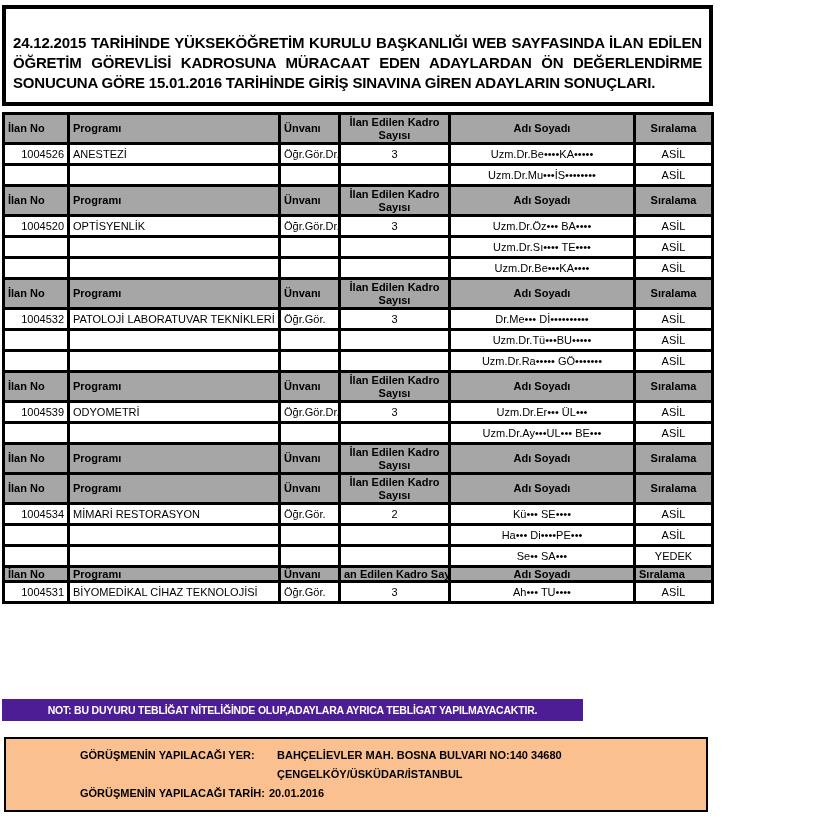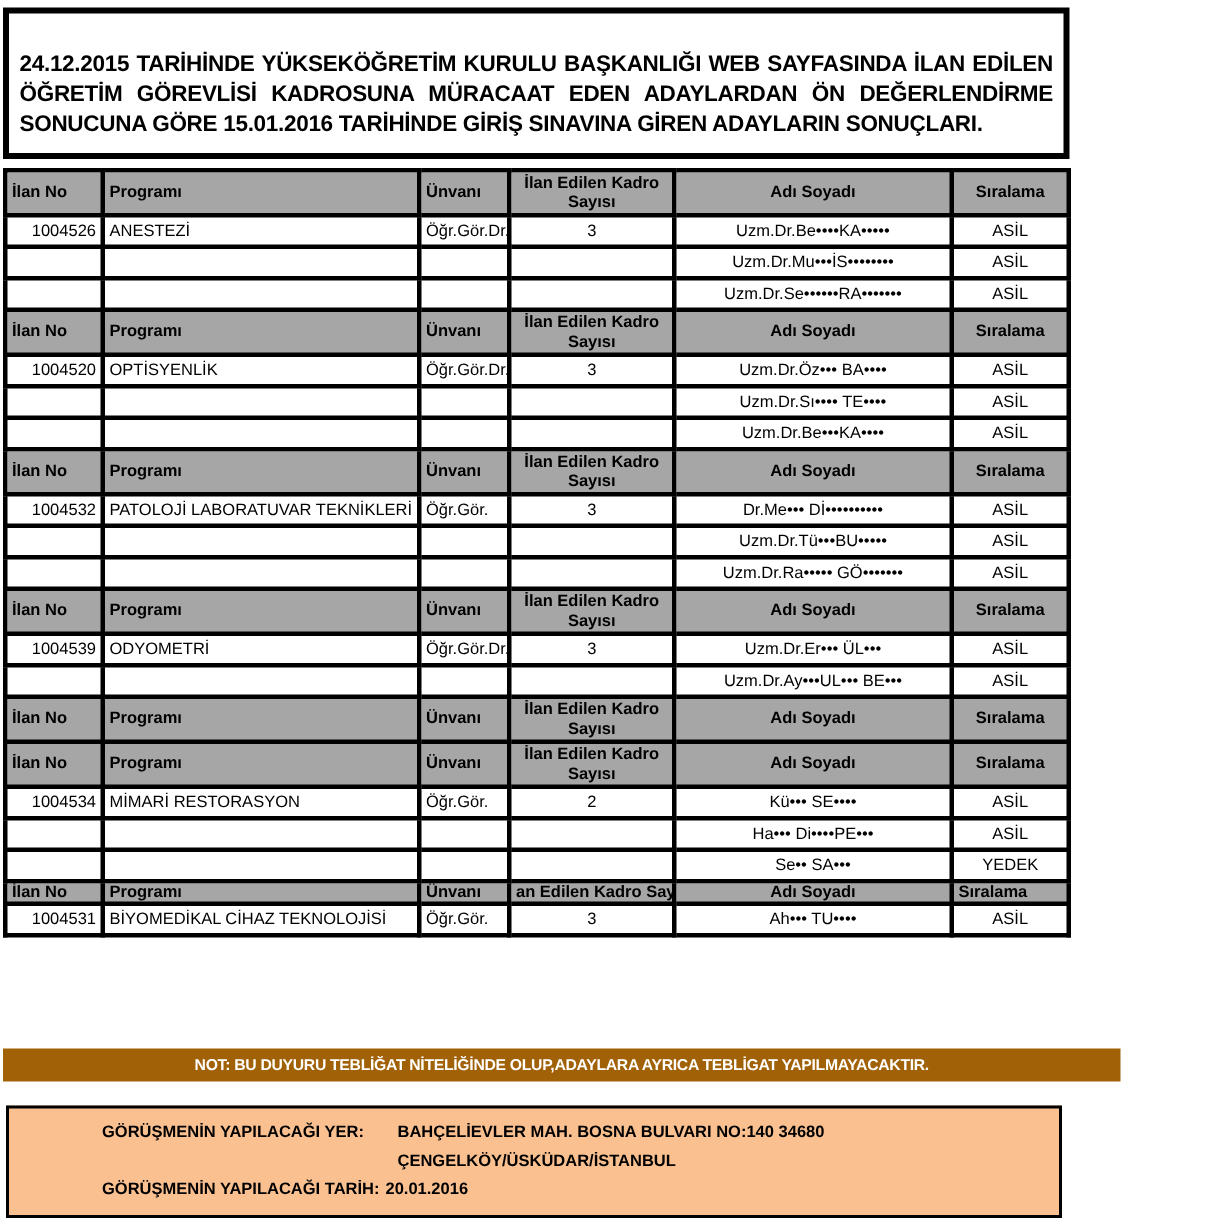--- a/index.html
+++ b/index.html
@@ -32,31 +32,31 @@
   .results th.center{text-align:center;}
   .results th.wrap{white-space:normal;text-align:center;}
   tr.compact th{height:15px;line-height:12px;}
   .results td{height:21px;font-weight:normal;background:#fff;}
   .c-ilan-d{text-align:right;padding-right:6px;}
   .c-prog-d{text-align:left;}
   .c-unvan-d{text-align:left;padding:0 1px;}
   .c-kadro-d,.c-name-d,.c-rank-d{text-align:center;}
   
   .note-bar{
-    position:absolute;top:699px;left:2px;width:745px;height:22px;
-    background:#a16207;color:#fff;font-weight:bold;font-size:10.5px;
+    position:absolute;top:699px;left:2px;width:581px;height:22px;
+    background:#4c1d95;color:#fff;font-weight:bold;font-size:10.5px;
     line-height:22px;text-align:center;letter-spacing:-0.2px;
   }
   
   .meeting{
     position:absolute;top:737px;left:4px;width:704px;height:75px;
     box-sizing:border-box;background:#FAC090;border:2px solid #000;
     padding:7px 0 0 62px;font-weight:bold;font-size:11px;
   }
-  .m-line{line-height:19px;white-space:nowrap;}
+  .m-line{line-height:19px;white-space:nowrap;margin-left:12px;}
   .m-label{display:inline-block;min-width:197px;}
   .m-label2{margin-right:4px;}
 </style>
 </head>
 <body>
 
 <div class="top-box">
   <span>24.12.2015 TARİHİNDE YÜKSEKÖĞRETİM KURULU BAŞKANLIĞI WEB SAYFASINDA İLAN EDİLEN ÖĞRETİM GÖREVLİSİ KADROSUNA MÜRACAAT EDEN ADAYLARDAN ÖN DEĞERLENDİRME SONUCUNA GÖRE 15.01.2016 TARİHİNDE GİRİŞ SINAVINA GİREN ADAYLARIN SONUÇLARI.</span>
 </div>
 
@@ -85,28 +85,20 @@
         <td class="c-kadro-d">3</td>
         <td class="c-name-d">Uzm.Dr.Be••••KA•••••</td>
         <td class="c-rank-d">ASİL</td>
       </tr>
       <tr class="data-row">
         <td class="c-ilan-d"></td>
         <td class="c-prog-d"></td>
         <td class="c-unvan-d"></td>
         <td class="c-kadro-d"></td>
         <td class="c-name-d">Uzm.Dr.Mu•••İS••••••••</td>
-        <td class="c-rank-d">ASİL</td>
-      </tr>
-      <tr class="data-row">
-        <td class="c-ilan-d"></td>
-        <td class="c-prog-d"></td>
-        <td class="c-unvan-d"></td>
-        <td class="c-kadro-d"></td>
-        <td class="c-name-d">Uzm.Dr.Se••••••RA•••••••</td>
         <td class="c-rank-d">ASİL</td>
       </tr>
       <tr class="sec-header">
         <th>İlan No</th>
         <th>Programı</th>
         <th>Ünvanı</th>
         <th class="wrap center">İlan Edilen Kadro Sayısı</th>
         <th class="center">Adı Soyadı</th>
         <th class="center">Sıralama</th>
       </tr>

